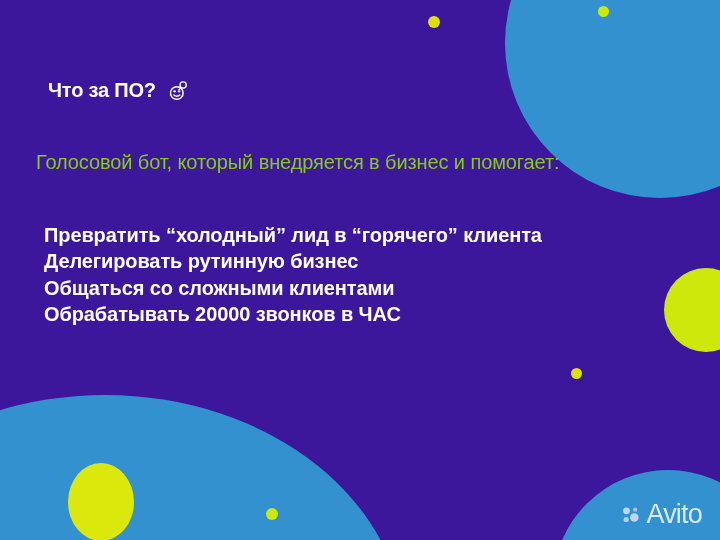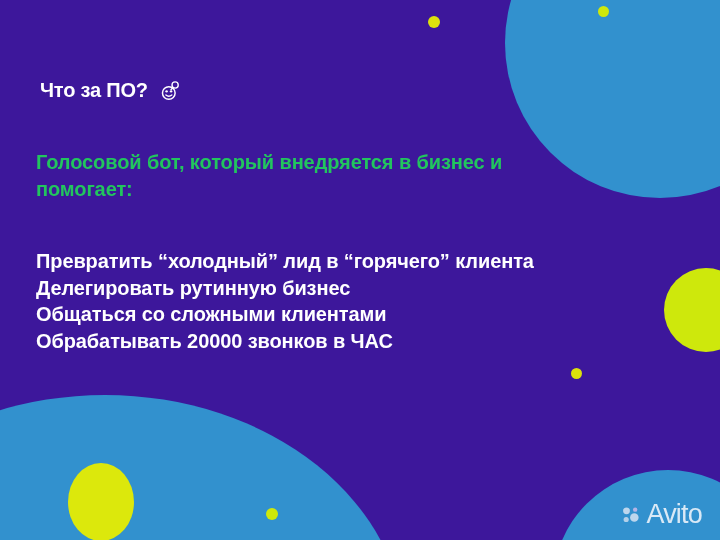--- a/index.html
+++ b/index.html
@@ -78,45 +78,45 @@
   }
   .headline {
     display: flex;
     align-items: center;
     gap: 12px;
     color: #FFFFFF;
     font-size: 20px;
     font-weight: bold;
     letter-spacing: -0.2px;
     line-height: 1.2;
-    margin: 0 0 47px 4px;
+    margin: 0 0 47px 12px;
     white-space: nowrap;
   }
   .emoji-icon {
     display: inline-block;
     width: 22px;
     height: 22px;
     flex: 0 0 auto;
     position: relative;
     top: 1px;
   }
 
   .lead {
-    color: #22c55e;
+    color: #84cc16;
     font-size: 20px;
-    font-weight: bold;
+    font-weight: normal;
     line-height: 1.33;
     letter-spacing: -0.1px;
     margin: 4px 0 46px 0;
     max-width: 540px;
   }
 
   .benefits {
     list-style: none;
-    margin: 0;
+    margin: 8px;
     padding: 0;
   }
   .benefits li {
     color: #FFFFFF;
     font-size: 20px;
     font-weight: bold;
     line-height: 1.33;
     letter-spacing: -0.1px;
     max-width: 520px;
   }

